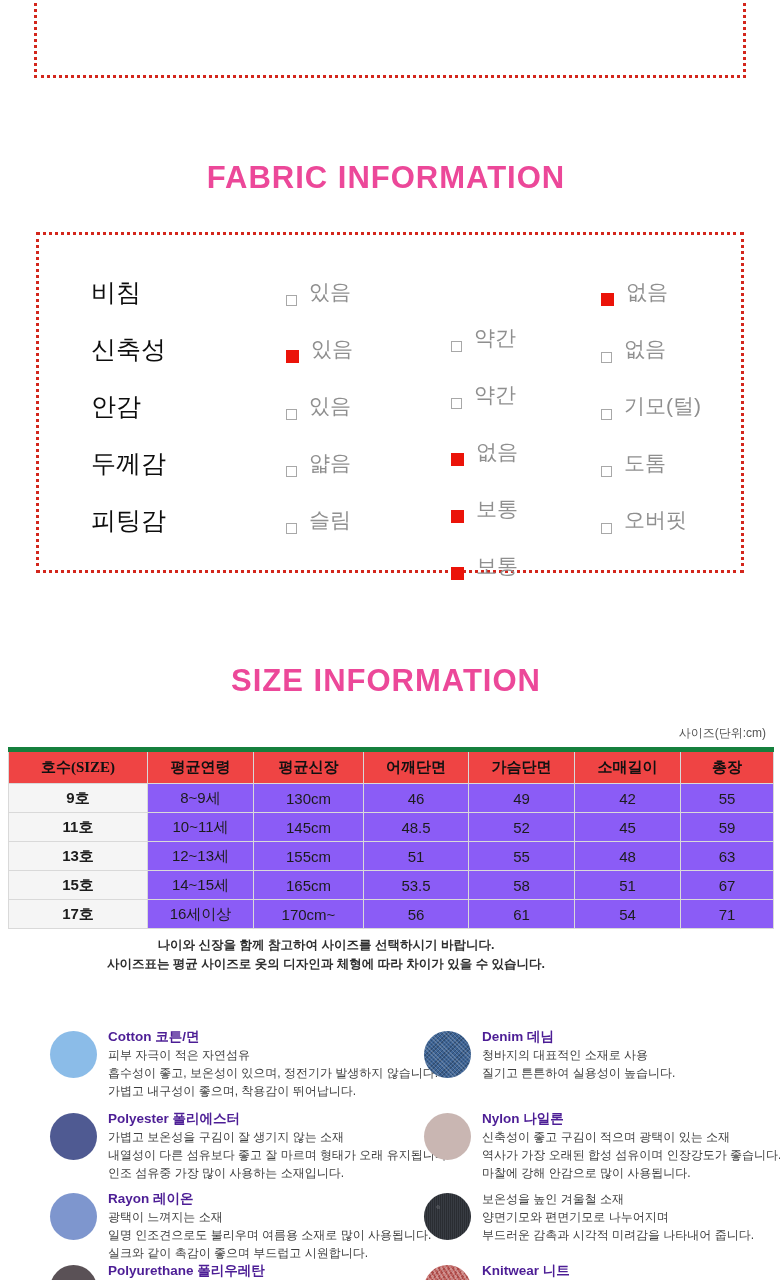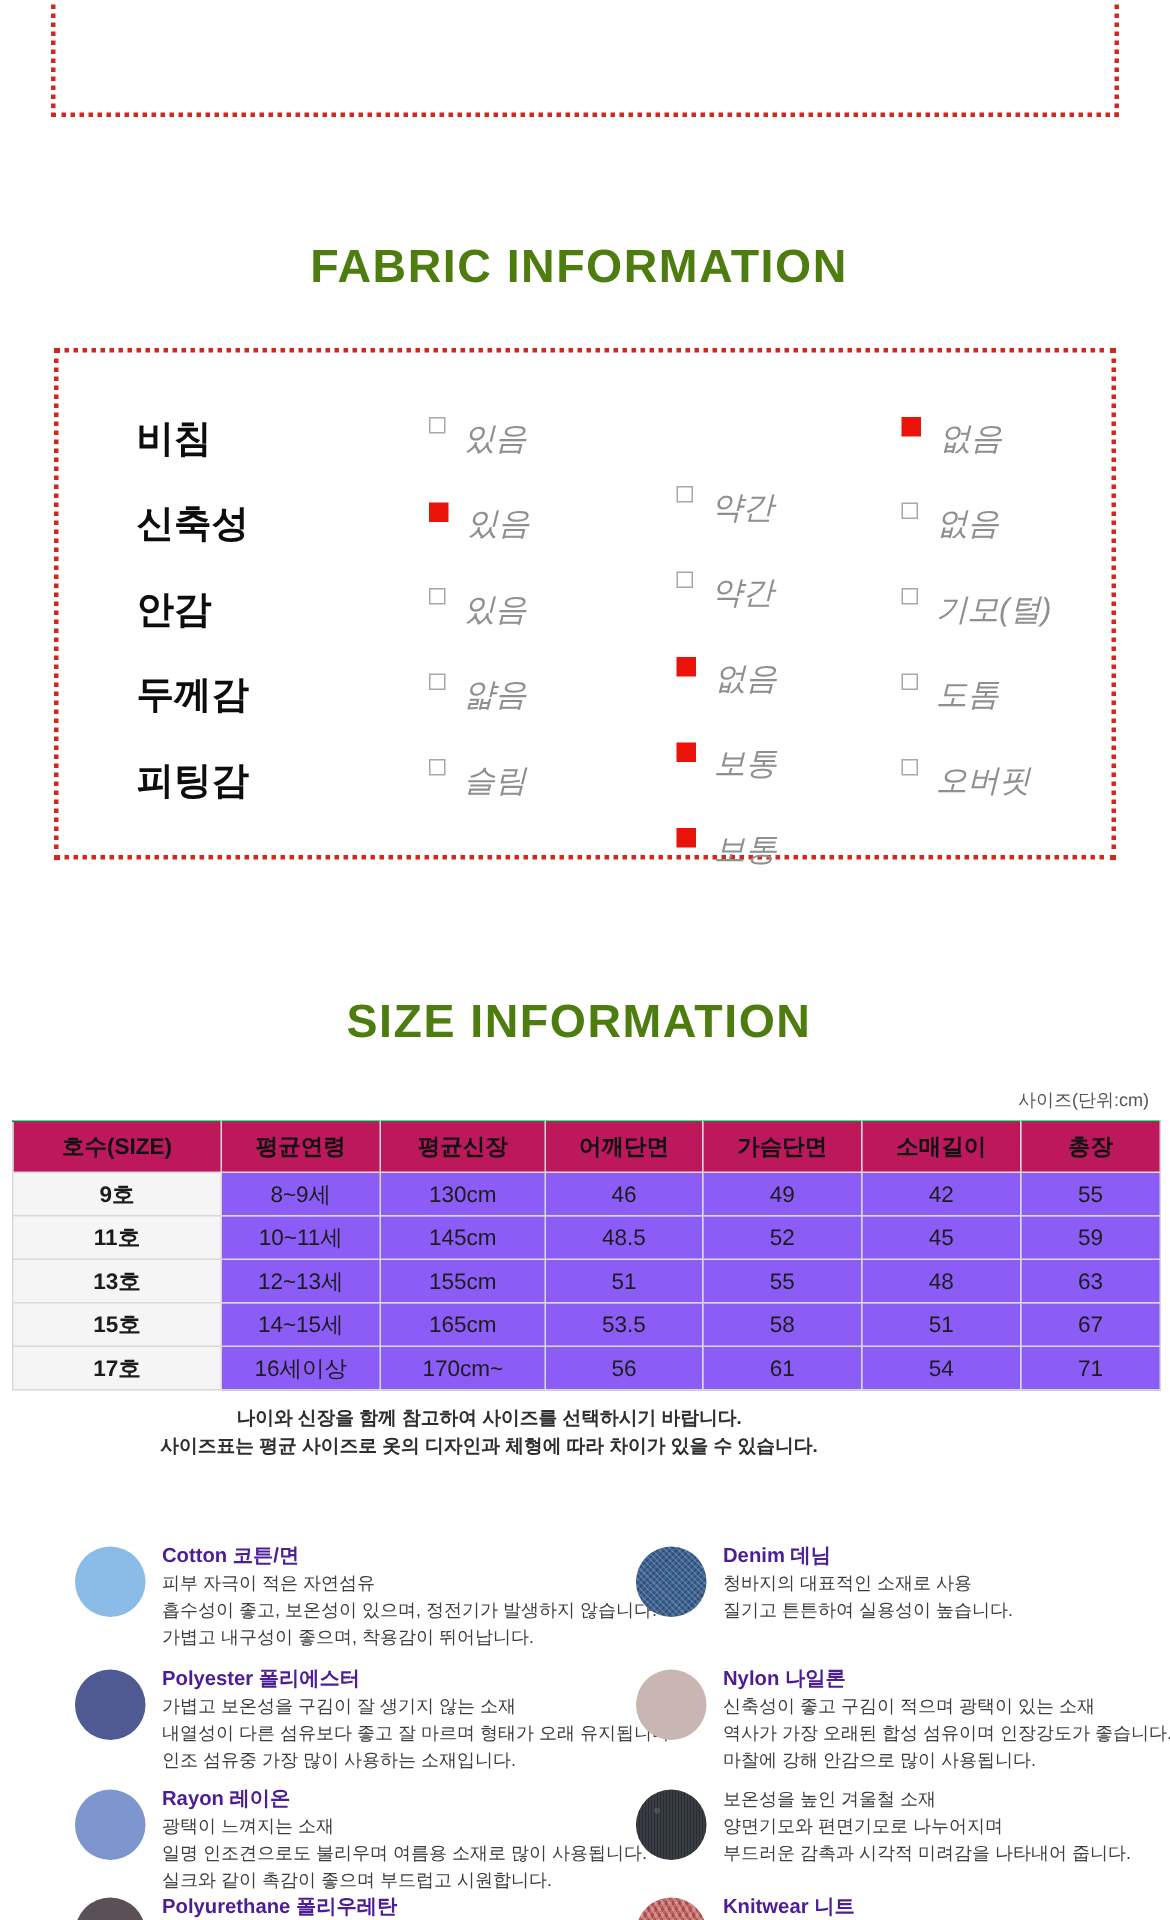--- a/index.html
+++ b/index.html
@@ -8,44 +8,44 @@
   body { position:relative; }
 
   
   .top-box { position:absolute; left:34px; top:-44px; width:712px; height:122px;
     border:3px dotted #d3261c; }
   .fabric-box { position:absolute; left:36px; top:232px; width:708px; height:341px;
     border:3px dotted #d3261c; padding-top:28px; }
 
   
   .sec-title { position:absolute; left:0; width:772px; text-align:center;
-    font-size:31px; font-weight:bold; color:#4d7c0f; letter-spacing:1px; }
+    font-size:31px; font-weight:bold; color:#ec4899; letter-spacing:1px; }
   .t1 { top:160px; } .t2 { top:663px; }
 
   
   .f-row { position:relative; height:57px; }
   .f-label { position:absolute; left:52px; top:50%; transform:translateY(-50%);
-    width:90px; font-size:25px; font-weight:bold; color:#0d0d0d;
+    width:90px; font-size:25px; font-weight:normal; color:#0d0d0d;
     text-align:justify; text-align-last:justify; }
   .f-opt { position:absolute; top:50%; transform:translateY(-50%);
-    display:flex; align-items:flex-start;font-style:italic; }
+    display:flex; align-items:flex-end; }
   .f-opt.o0 { left:247px; } .f-opt.o1 { left:412px;margin-top:46px; } .f-opt.o2 { left:562px; }
   .f-box { width:11px; height:11px; border:1.5px solid #a8a8a8; background:#fff;
     margin-right:12px; flex:0 0 auto; }
   .f-box.checked { width:13px; height:13px; border:none; background:#eb1309; }
   .f-text { font-size:21px; color:#8f8f8f; white-space:nowrap; }
 
   
   .unit-label { position:absolute; top:725px; right:14px; font-size:12px; color:#555; }
   table.size { position:absolute; left:8px; top:747px; width:765px;
     border-collapse:collapse; table-layout:fixed; }
   table.size th, table.size td { border:1px solid #d9d9d9; text-align:center;
     vertical-align:middle; font-size:15px; }
-  table.size thead th { background:#be185d; font-weight:bold; color:#111; height:34px;
-    border-top:1px solid #15803d; }
+  table.size thead th { background:#ef4444; font-weight:bold; color:#111; height:34px;
+    border-top:5px solid #15803d;font-family:Liberation Serif, serif; }
   table.size tbody td { height:29px; color:#1c1c1c; background:#8b5cf6; }
   table.size tbody td:first-child { background:#f5f5f5; font-weight:bold; }
 
   .notes { position:absolute; left:0; top:936px; width:652px; text-align:center; }
   .notes div { font-size:12.5px; font-weight:bold; color:#2e2e2e; line-height:19px; }
 
   
   .materials { position:absolute; left:50px; top:1022px; width:712px;
     display:grid; grid-template-columns:374px auto;
     grid-template-rows:82px 80px 72px auto; }

